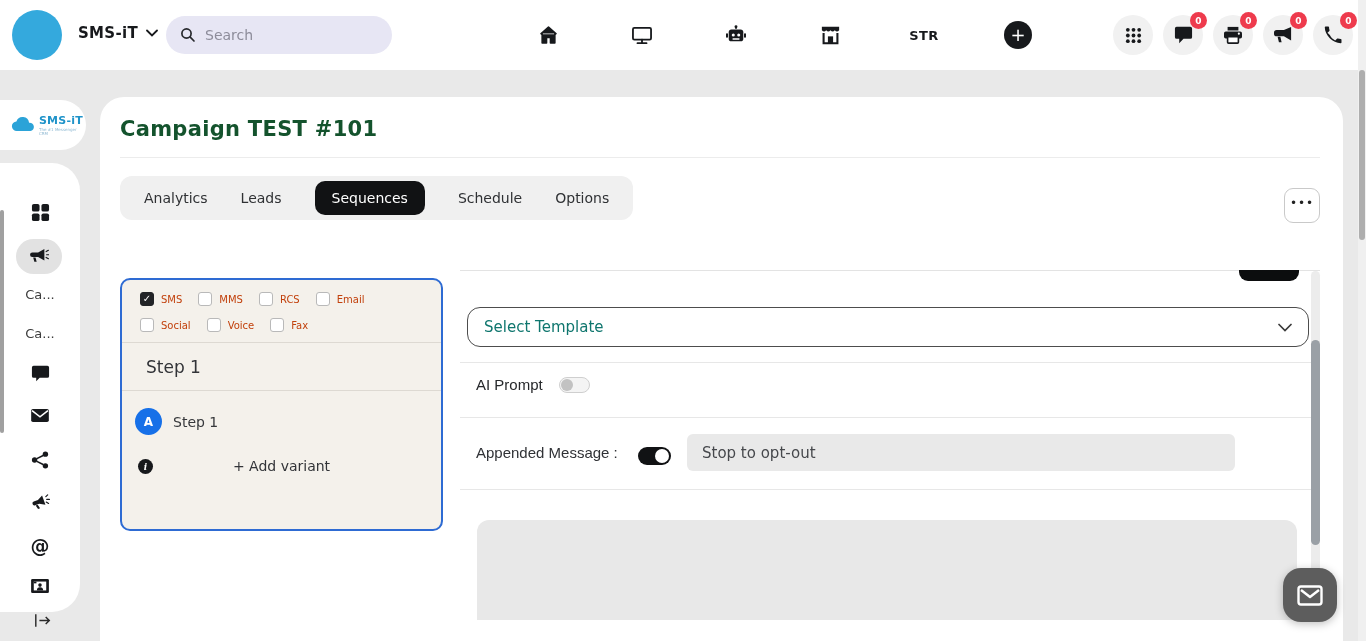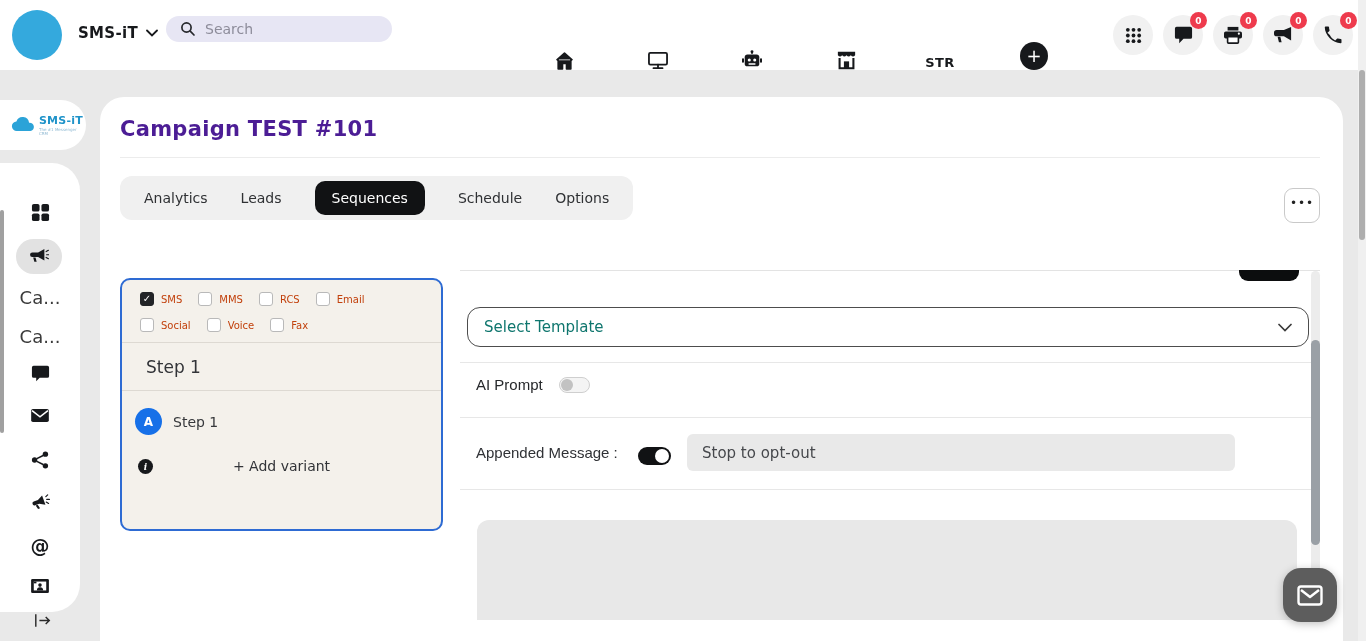--- a/index.html
+++ b/index.html
@@ -3,50 +3,50 @@
 <meta charset="utf-8">
 <style>
   * { margin:0; padding:0; box-sizing:border-box; }
   html,body { width:1366px; height:641px; overflow:hidden; }
   body { font-family:"DejaVu Sans","Liberation Sans",sans-serif; background:#e9e9e9; position:relative; color:#2e2e2e; }
 
   
   .topbar { position:absolute; left:0; top:0; width:1366px; height:70px; background:#ffffff; z-index:5; }
   .avatar { position:absolute; left:12px; top:10px; width:50px; height:50px; border-radius:50%; background:#34a9dd; }
   .brand { position:absolute; left:78px; top:24px; font-size:15px; font-weight:bold; letter-spacing:.3px; color:#17191c; display:flex; align-items:center; gap:8px; cursor:pointer; }
-  .searchbox { position:absolute; left:166px; top:16px; width:226px; height:26px; background:#e7e6f4; border-radius:19px; display:flex; align-items:center; padding:12px 14px; gap:9px; }
+  .searchbox { position:absolute; left:166px; top:16px; width:226px; height:38px; background:#e7e6f4; border-radius:19px; display:flex; align-items:center; padding:12px 14px; gap:9px; }
   .searchbox input { border:none; outline:none; background:transparent; font-size:14px; color:#3a3a3a; width:160px; font-family:inherit; }
   .searchbox input::placeholder { color:#8d8c9a; }
-  .topnav { position:absolute; left:548px; top:0; height:70px; display:flex; align-items:flex-end; gap:62px; }
+  .topnav { position:absolute; left:532px; top:0; height:70px; display:flex; align-items:center; gap:62px; }
   .topnav .navitem { width:32px; display:flex; justify-content:center; align-items:center; cursor:pointer; }
   .str { font-size:13px; font-weight:bold; color:#17191c; letter-spacing:.5px; }
   .plusbtn { width:28px; height:28px; border-radius:50%; background:#17191c; color:#fff; display:flex; align-items:center; justify-content:center; font-size:18px; line-height:1; cursor:pointer; }
   .topright { position:absolute; right:13px; top:15px; display:flex; gap:10px; }
   .iconcircle { position:relative; width:40px; height:40px; border-radius:50%; background:#f1f1f1; display:flex; align-items:center; justify-content:center; cursor:pointer; }
   .badge { position:absolute; top:-3px; right:-4px; min-width:17px; height:17px; border-radius:9px; background:#ee3b4d; color:#fff; font-size:9px; font-weight:bold; display:flex; align-items:center; justify-content:center; padding:0 4px; }
 
   
   .winscroll { position:absolute; right:0; top:0; width:8px; height:641px; background:#f0f0f0; z-index:9; }
   .winscroll .thumb { position:absolute; left:1px; top:70px; width:6px; height:170px; background:#aeaeae; border-radius:3px; }
 
   
   .logopill { position:absolute; left:0; top:100px; width:86px; height:50px; background:#fff; border-radius:0 25px 25px 0; z-index:4; display:flex; align-items:center; padding-left:10px; gap:3px; }
   .logotext { display:flex; flex-direction:column; line-height:1; }
   .logotext .t1 { font-size:11px; font-weight:bold; color:#1f93c9; letter-spacing:.2px; }
   .logotext .t2 { font-size:4px; color:#8fb9d2; margin-top:2px; }
   .sidebar { position:absolute; left:0; top:163px; width:80px; height:449px; background:#fff; border-radius:0 28px 28px 0; z-index:3; }
   .sidescroll { position:absolute; left:0; top:47px; width:4px; height:223px; background:#a0a0a0; border-radius:2px; }
   .sideitem { position:absolute; left:0; width:80px; display:flex; justify-content:center; align-items:center; cursor:pointer; }
   .sideactive { position:absolute; left:16px; width:46px; height:35px; background:#e2e2e2; border-radius:18px; display:flex; align-items:center; justify-content:center; cursor:pointer; }
-  .sidetext { font-size:18px; color:#3b3b3b; }
+  .sidetext { font-size:13px; color:#3b3b3b; }
   .logout { position:absolute; left:30px; top:608px; width:26px; height:24px; cursor:pointer; display:flex; align-items:center; justify-content:center; }
 
   
   .card { position:absolute; left:100px; top:97px; width:1243px; height:544px; background:#ffffff; border-radius:24px 24px 0 0; z-index:2; }
-  .pagetitle { position:absolute; left:20px; top:20px; font-size:21px; font-weight:600; color:#4c1d95; letter-spacing:.3px; }
+  .pagetitle { position:absolute; left:20px; top:20px; font-size:21px; font-weight:600; color:#14532d; letter-spacing:.3px; }
   .titledivider { position:absolute; left:20px; top:60px; width:1200px; height:1px; background:#ececec; }
 
   .tabsbar { position:absolute; left:20px; top:79px; height:44px; background:#f0f0f0; border-radius:12px; display:flex; align-items:center; padding:0 24px; gap:33px; }
   .tab { font-size:14px; color:#2f3134; cursor:pointer; padding:8px 0; }
   .tab.active { background:#111214; color:#fff; border-radius:10px; padding:9px 17px; }
 
   .startbtn { position:absolute; left:1004px; top:91px; width:164px; height:35px; background:#fff; border:1px solid #c9c9c9; border-radius:9px; display:flex; align-items:center; justify-content:center; gap:10px; font-size:14px; color:#34383c; cursor:pointer; }
   .playtri { width:0; height:0; border-left:11px solid #179552; border-top:7px solid transparent; border-bottom:7px solid transparent; }
   .morebtn { position:absolute; left:1184px; top:91px; width:36px; height:35px; background:#fff; border:1px solid #c9c9c9; border-radius:9px; display:flex; align-items:center; justify-content:center; font-size:12px; letter-spacing:1px; color:#222; cursor:pointer; padding-bottom:6px; }
 

